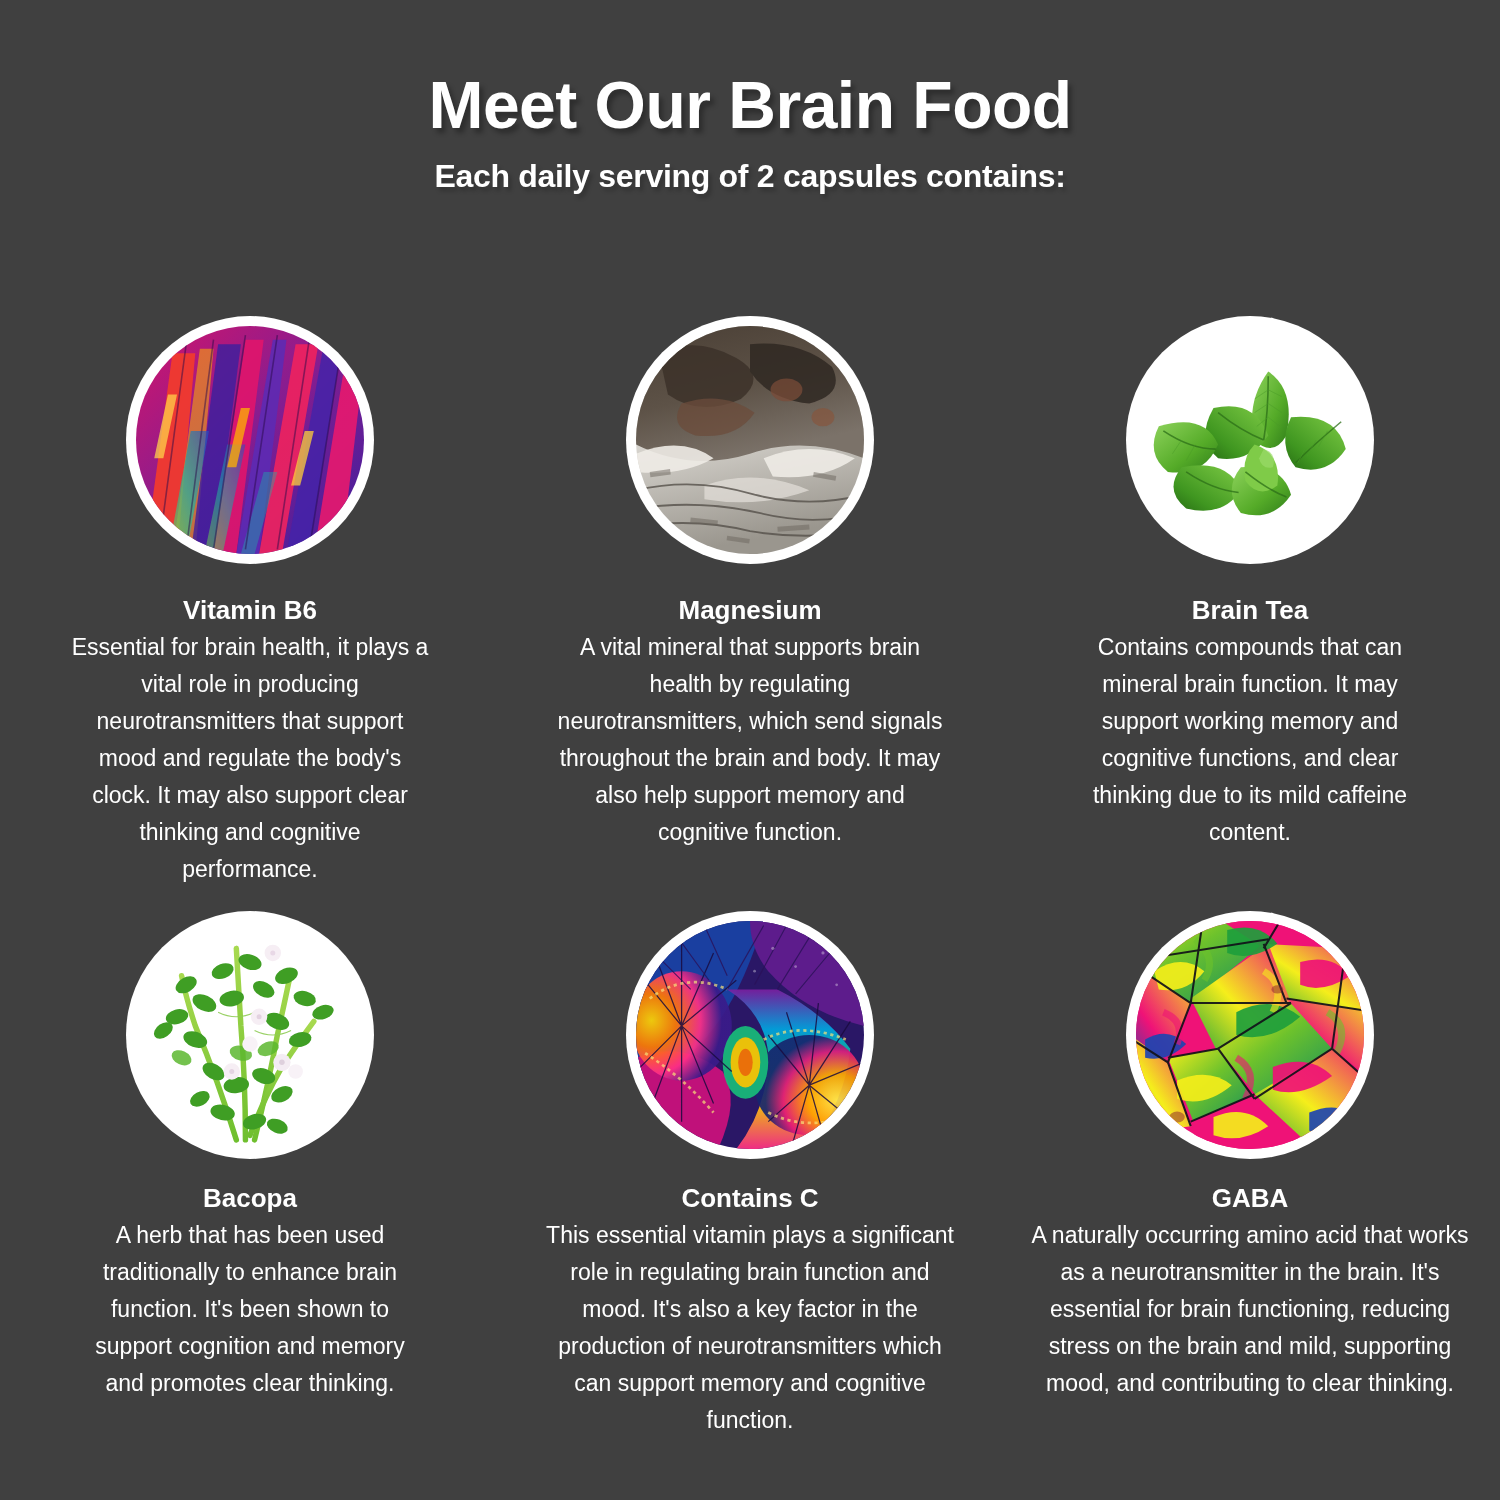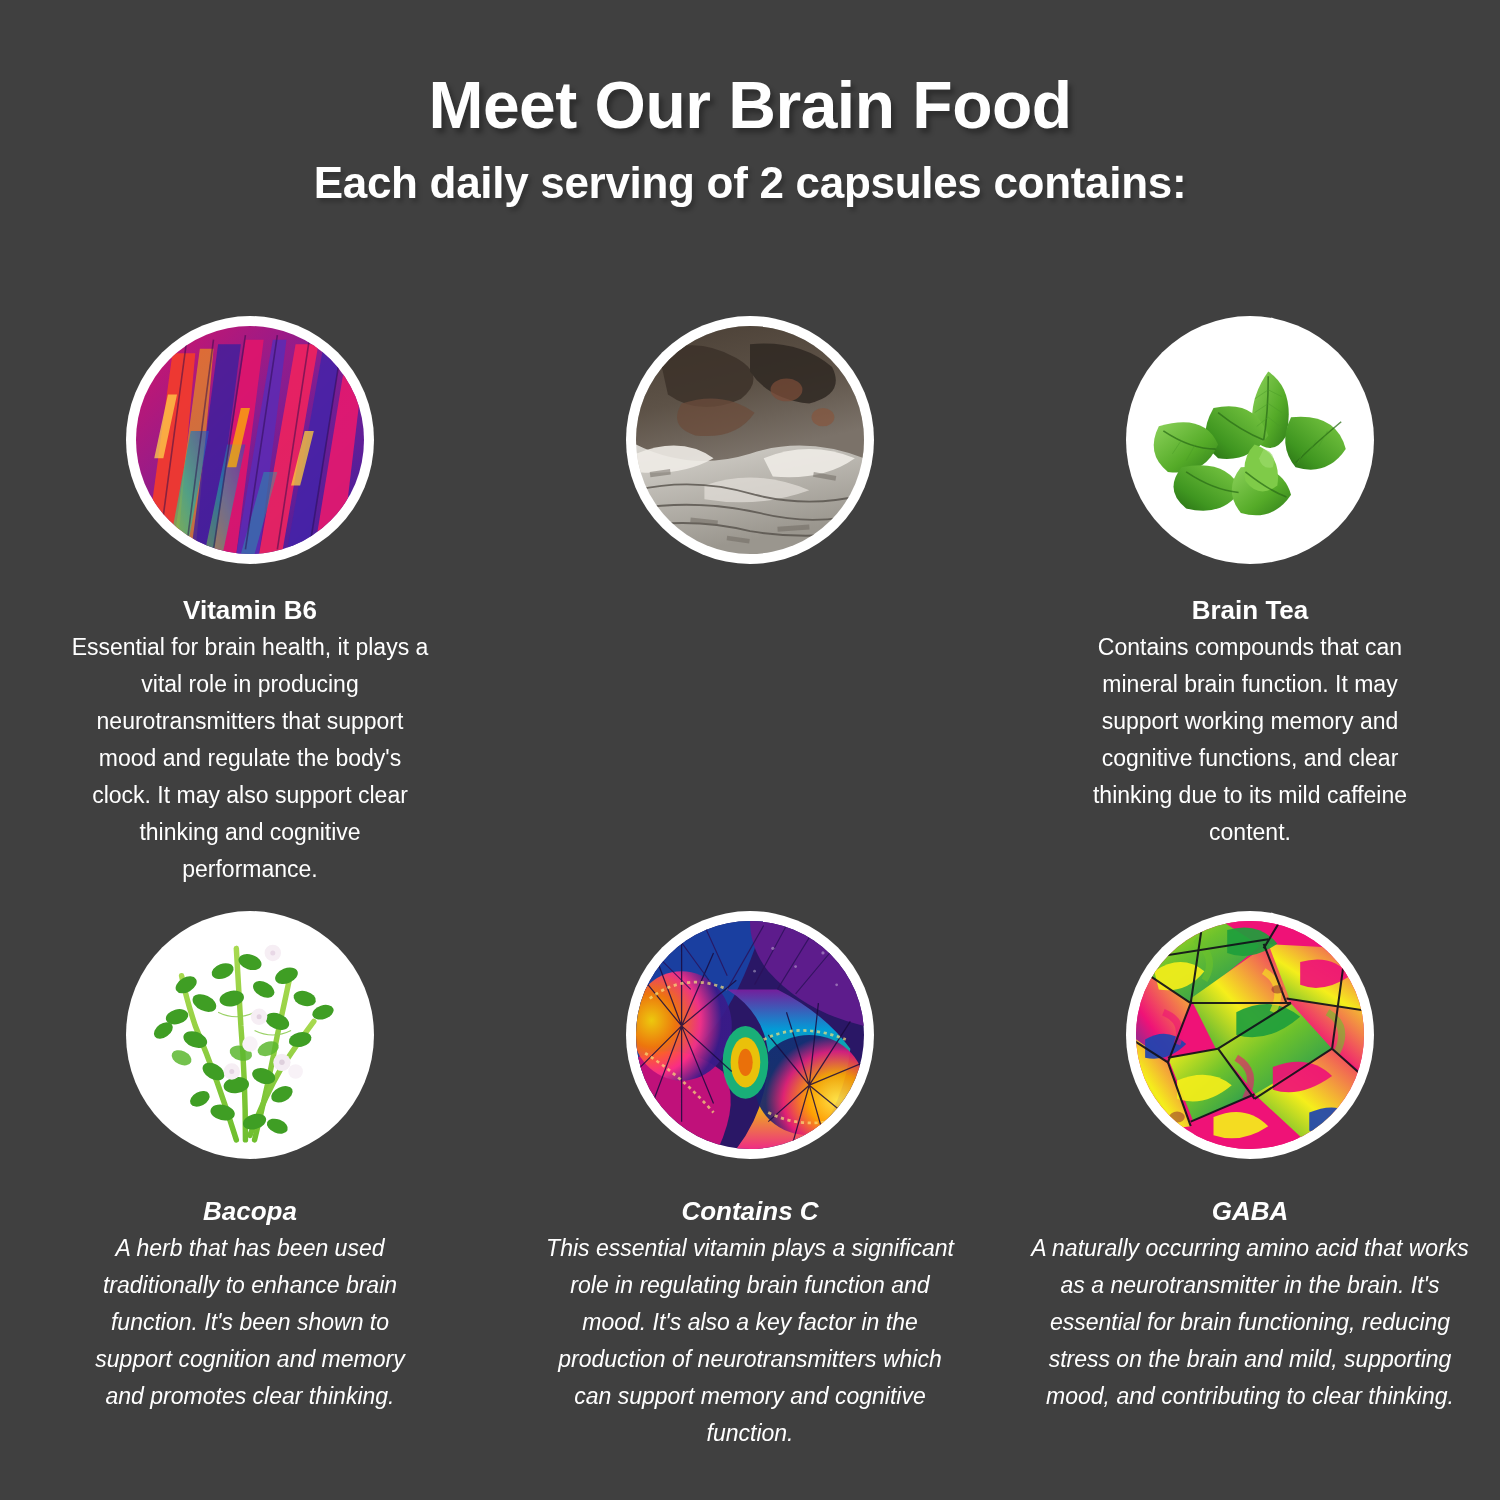--- a/index.html
+++ b/index.html
@@ -38,21 +38,21 @@
     font-size: 66px;
     font-weight: bold;
     line-height: 1.0;
     letter-spacing: -0.5px;
     color: #ffffff;
     text-shadow: 4px 5px 5px rgba(0,0,0,0.30);
   }
 
   .subtitle {
     margin-top: 22px;
-    font-size: 44px;
+    font-size: 32px;
     font-weight: bold;
     line-height: 1.05;
     letter-spacing: -0.3px;
     color: #ffffff;
     text-shadow: 3px 4px 4px rgba(0,0,0,0.22);
   }
 
   
   .grid {
     position: absolute;
@@ -117,21 +117,21 @@
 
   
   .col-1 .card-body { width: 360px; margin: 0 auto; }
   .col-2 .card-body { width: 390px; margin: 0 auto; }
   .col-3 .card-body { width: 360px; margin: 0 auto; }
 
   .row-2.col-1 .card-body { width: 350px; text-align: center; }
   .row-2.col-2 .card-body { width: 425px; }
   .row-2.col-3 .card-body { width: 450px; }
 
-  .row-2 .card-text { margin-top: 36px; font-style: italic; }
+  .row-2 .card-text { margin-top: 23px; }
 </style>
 </head>
 <body>
 
 <div class="page">
 
   <div class="header">
     <div class="title">Meet Our Brain Food</div>
     <div class="subtitle">Each daily serving of 2 capsules contains:</div>
   </div>
@@ -229,20 +229,24 @@
             </g>
             <g opacity="0.5" fill="#6d675f">
               <rect x="6" y="64" width="9" height="2.4" transform="rotate(-8 6 64)"></rect>
               <rect x="24" y="84" width="12" height="2.2" transform="rotate(6 24 84)"></rect>
               <rect x="62" y="88" width="14" height="2.2" transform="rotate(-4 62 88)"></rect>
               <rect x="40" y="92" width="10" height="2" transform="rotate(8 40 92)"></rect>
               <rect x="78" y="64" width="10" height="2.2" transform="rotate(10 78 64)"></rect>
             </g>
           </svg>
         </div>
+      </div>
+      <div class="card-text">
+        <div class="card-title">Magnesium</div>
+        <div class="card-body">A vital mineral that supports brain health by regulating neurotransmitters, which send signals throughout the brain and body. It may also help support memory and cognitive function.</div>
       </div>
     </div>
 
     <div class="card row-1 col-3">
       <div class="circle-wrap">
         <div class="circle">
           <svg viewBox="0 0 100 100" preserveAspectRatio="xMidYMid slice" aria-hidden="true">
             <defs>
               <linearGradient id="leafA" x1="0" y1="0" x2="1" y2="1">
                 <stop offset="0%" stop-color="#8ed35c"></stop>

